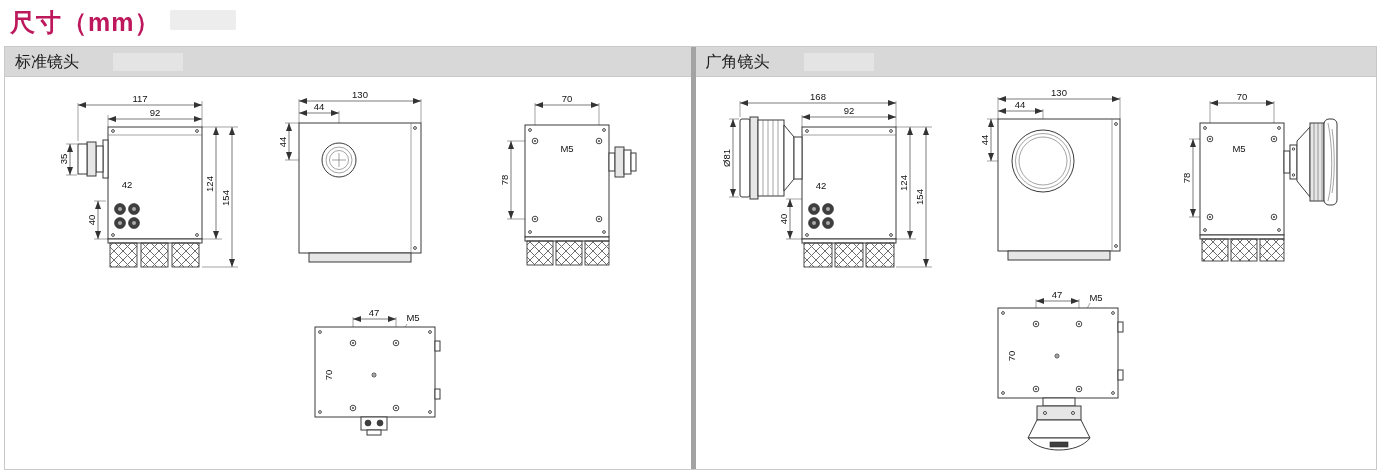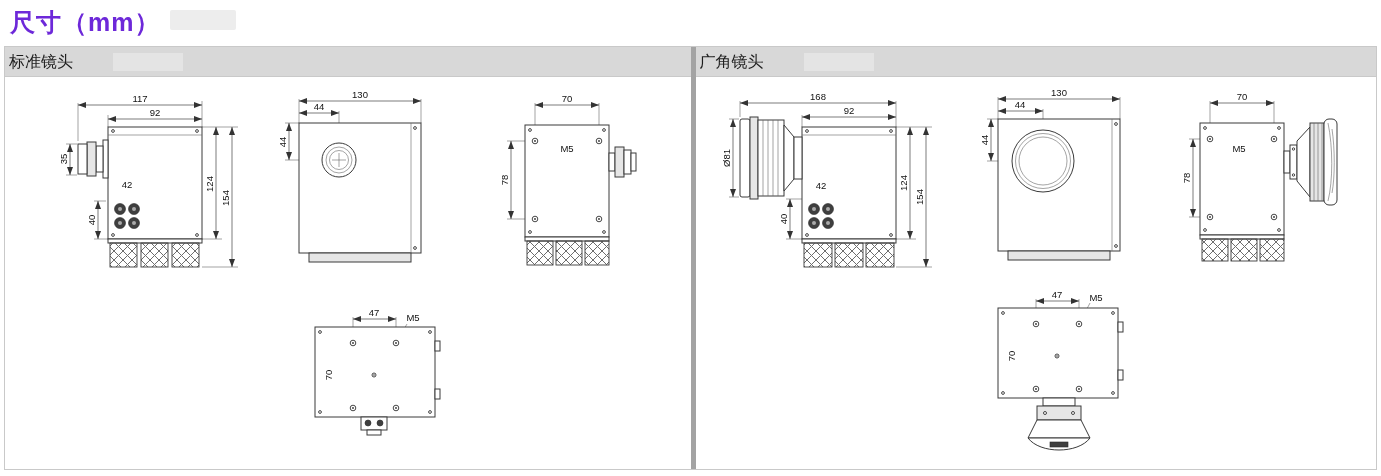--- a/index.html
+++ b/index.html
@@ -1,24 +1,24 @@
 <!DOCTYPE html>
 <html><head>
 <meta charset="utf-8">
 <style>
   *{box-sizing:border-box;margin:0;padding:0}
   html,body{background:#fff}
   body{width:1381px;height:476px;font-family:"Liberation Sans",sans-serif}
   .page{position:relative;width:1381px;height:476px;background:#fff;overflow:hidden}
-  .title{position:absolute;left:10px;top:6px;font-size:25px;font-weight:600;color:#6d28d9;letter-spacing:1px}
+  .title{position:absolute;left:10px;top:6px;font-size:25px;font-weight:600;color:#be185d;letter-spacing:1px}
   .wm{position:absolute;background:#ededed;border-radius:2px}
   .frame{position:absolute;left:4px;top:46px;width:1373px;height:424px;border:1px solid #c9c9c9;display:flex}
   .panel{position:relative;flex:1 1 50%;display:flex;flex-direction:column;min-width:0}
   .panel+.panel{border-left:5px solid #a3a3a3}
-  .panel-header{position:relative;height:30px;background:#d8d8d8;border-bottom:1px solid #c9c9c9;font-size:16px;color:#1c1c1c;line-height:30px;padding-left:4px}
+  .panel-header{position:relative;height:30px;background:#d8d8d8;border-bottom:1px solid #c9c9c9;font-size:16px;color:#1c1c1c;line-height:30px;padding-left:10px}
   .wm-h{position:absolute;background:#e4e4e4;left:108px;top:6px;width:70px;height:18px}
   .panel-body{position:relative;flex:1}
   svg{position:absolute;overflow:visible}
   .o{fill:#fff;stroke:#3a3a3a;stroke-width:1}
   .g{fill:#e6e6e6;stroke:#3a3a3a;stroke-width:1}
   .d{fill:#3f3f3f;stroke:#2a2a2a;stroke-width:.6}
   .thin{fill:none;stroke:#666;stroke-width:.6}
   .dim{fill:none;stroke:#444;stroke-width:.7}
   .hatch{fill:url(#xh);stroke:#3a3a3a;stroke-width:.9}
   .hole{fill:#fff;stroke:#333;stroke-width:.9}

